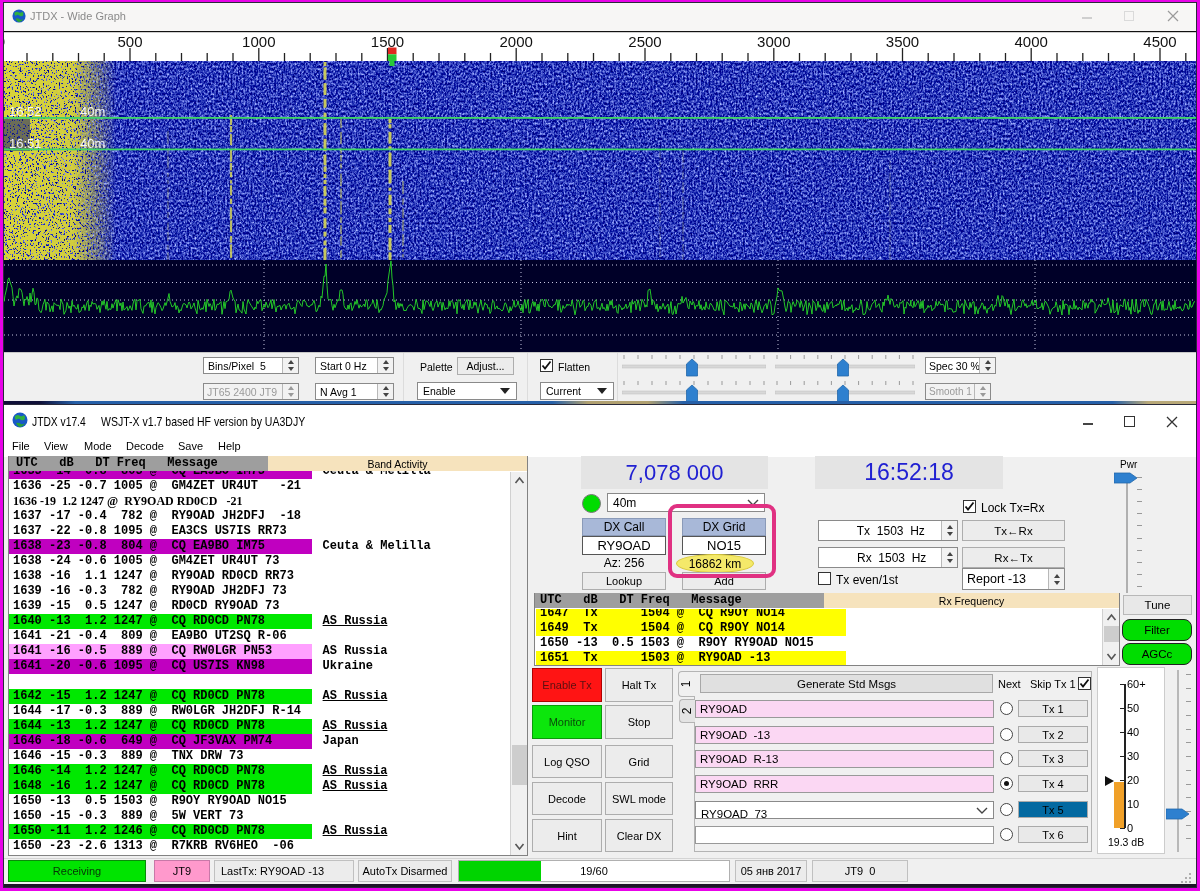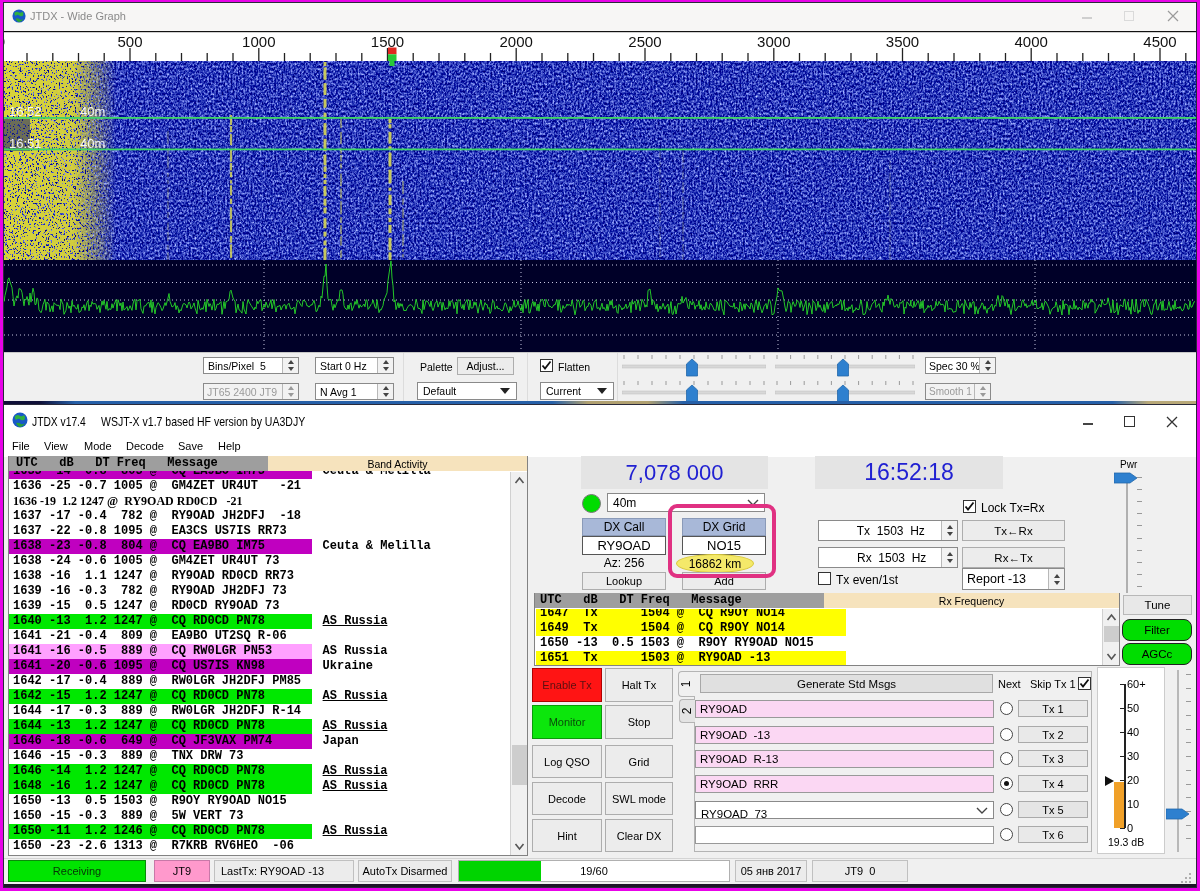--- a/index.html
+++ b/index.html
@@ -227,21 +227,21 @@
 <div class="ab btn" style="left:457px;top:357px;width:57px;height:18px;background:#ececec;border:1px solid #adadad;color:#000;font-size:10.5px;">
       <span style="">Adjust...</span>
     </div>
 <div class="ab" style="left:540px;top:359px;width:13px;height:13px;background:#fff;border:1px solid #333;">
       <svg width="13" height="13" style="position:absolute;left:-1px;top:-1px">
         <path d="M2.5 6.5 L5 9.5 L10.5 2.5" stroke="#111" stroke-width="1.8" fill="none"></path>
       </svg>
     </div>
 <div class="ab" style="left:558px;top:361px;font-size:10.5px;color:#000;white-space:pre;">Flatten</div>
 <div class="ab" style="left:417px;top:382px;width:100px;height:18px;background:#fff;border:1px solid #8a8a8a;">
-      <div style="position:absolute;left:5px;top:0;height:16px;display:flex;align-items:center;font-size:10.5px;color:#000;white-space:pre">Default</div>
+      <div style="position:absolute;left:5px;top:0;height:16px;display:flex;align-items:center;font-size:10.5px;color:#000;white-space:pre">Enable</div>
       <div style="position:absolute;right:6px;top:5px;width:0;height:0;border-left:5px solid transparent;border-right:5px solid transparent;border-top:6px solid #222"></div>
     </div>
 <div class="ab" style="left:540px;top:382px;width:74px;height:18px;background:#fff;border:1px solid #8a8a8a;">
       <div style="position:absolute;left:5px;top:0;height:16px;display:flex;align-items:center;font-size:10.5px;color:#000;white-space:pre">Current</div>
       <div style="position:absolute;right:6px;top:5px;width:0;height:0;border-left:5px solid transparent;border-right:5px solid transparent;border-top:6px solid #222"></div>
     </div>
 <div class="ab" style="left:925px;top:357px;width:71px;height:17px;background:#fff;border:1px solid #8a8a8a;">
       <div style="position:absolute;left:3px;top:0;height:15px;display:flex;align-items:center;font-size:10.5px;color:#000;white-space:pre">Spec 30 %</div>
       <div style="position:absolute;right:0;top:0;width:16px;height:100%;border-left:1px solid #b8b8b8;background:#f2f2f2;display:flex;flex-direction:column;align-items:center;justify-content:center;gap:3px">
         <div style="width:0;height:0;border-left:3px solid transparent;border-right:3px solid transparent;border-bottom:4px solid #444"></div>
@@ -320,21 +320,20 @@
 <div class="ab" style="left:0px;top:143px;width:303px;height:15px;background:#00e800"></div>
       <div class="ab" style="left:4px;top:143px;height:15px;line-height:15px;font-family:'Liberation Mono',monospace;font-weight:bold;font-size:12px;white-space:pre">1640 -13  1.2 1247 @  CQ RD0CD PN78</div>
       <div class="ab" style="left:313.6px;top:143px;height:15px;line-height:15px;font-family:'Liberation Mono',monospace;font-weight:bold;font-size:12px;white-space:pre;text-decoration:underline;">AS Russia</div>
 <div class="ab" style="left:4px;top:158px;height:28px;line-height:15px;font-family:'Liberation Mono',monospace;font-weight:bold;font-size:12px;white-space:pre">1641 -21 -0.4  809 @  EA9BO UT2SQ R-06</div>
 <div class="ab" style="left:0px;top:173px;width:303px;height:15px;background:#ffa0ff"></div>
       <div class="ab" style="left:4px;top:173px;height:15px;line-height:15px;font-family:'Liberation Mono',monospace;font-weight:bold;font-size:12px;white-space:pre">1641 -16 -0.5  889 @  CQ RW0LGR PN53</div>
       <div class="ab" style="left:313.6px;top:173px;height:15px;line-height:15px;font-family:'Liberation Mono',monospace;font-weight:bold;font-size:12px;white-space:pre;">AS Russia</div>
 <div class="ab" style="left:0px;top:188px;width:303px;height:15px;background:#c000c0"></div>
       <div class="ab" style="left:4px;top:188px;height:15px;line-height:15px;font-family:'Liberation Mono',monospace;font-weight:bold;font-size:12px;white-space:pre">1641 -20 -0.6 1095 @  CQ US7IS KN98</div>
       <div class="ab" style="left:313.6px;top:188px;height:15px;line-height:15px;font-family:'Liberation Mono',monospace;font-weight:bold;font-size:12px;white-space:pre;">Ukraine</div>
-<div class="ab" style="left:4px;top:203px;height:15px;line-height:15px;font-family:'Liberation Mono',monospace;font-weight:bold;font-size:12px;white-space:pre">1642 -17 -0.4  889 @  RW0LGR JH2DFJ PM85</div>
 <div class="ab" style="left:0px;top:218px;width:303px;height:15px;background:#00e800"></div>
       <div class="ab" style="left:4px;top:218px;height:15px;line-height:15px;font-family:'Liberation Mono',monospace;font-weight:bold;font-size:12px;white-space:pre">1642 -15  1.2 1247 @  CQ RD0CD PN78</div>
       <div class="ab" style="left:313.6px;top:218px;height:15px;line-height:15px;font-family:'Liberation Mono',monospace;font-weight:bold;font-size:12px;white-space:pre;text-decoration:underline;">AS Russia</div>
 <div class="ab" style="left:4px;top:233px;height:15px;line-height:15px;font-family:'Liberation Mono',monospace;font-weight:bold;font-size:12px;white-space:pre">1644 -17 -0.3  889 @  RW0LGR JH2DFJ R-14</div>
 <div class="ab" style="left:0px;top:248px;width:303px;height:15px;background:#00e800"></div>
       <div class="ab" style="left:4px;top:248px;height:15px;line-height:15px;font-family:'Liberation Mono',monospace;font-weight:bold;font-size:12px;white-space:pre">1644 -13  1.2 1247 @  CQ RD0CD PN78</div>
       <div class="ab" style="left:313.6px;top:248px;height:15px;line-height:15px;font-family:'Liberation Mono',monospace;font-weight:bold;font-size:12px;white-space:pre;text-decoration:underline;">AS Russia</div>
 <div class="ab" style="left:0px;top:263px;width:303px;height:15px;background:#c000c0"></div>
       <div class="ab" style="left:4px;top:263px;height:15px;line-height:15px;font-family:'Liberation Mono',monospace;font-weight:bold;font-size:12px;white-space:pre">1646 -18 -0.6  649 @  CQ JF3VAX PM74</div>
       <div class="ab" style="left:313.6px;top:263px;height:15px;line-height:15px;font-family:'Liberation Mono',monospace;font-weight:bold;font-size:12px;white-space:pre;">Japan</div>
@@ -540,21 +539,21 @@
 <div class="ab btn" style="left:1018px;top:750px;width:70px;height:17px;background:#e9e9e9;border:1px solid #aaa;color:#000;font-size:11px;">
       <span style="">Tx 3</span>
     </div>
 <div class="ab" style="left:1000px;top:777px;width:13px;height:13px;background:#fff;border:1px solid #444;border-radius:50%;">
       <div style="position:absolute;left:3px;top:3px;width:5px;height:5px;border-radius:50%;background:#111"></div>
     </div>
 <div class="ab btn" style="left:1018px;top:775px;width:70px;height:17px;background:#e9e9e9;border:1px solid #aaa;color:#000;font-size:11px;">
       <span style="">Tx 4</span>
     </div>
 <div class="ab" style="left:1000px;top:803px;width:13px;height:13px;background:#fff;border:1px solid #444;border-radius:50%;"></div>
-<div class="ab btn" style="left:1018px;top:801px;width:70px;height:17px;background:#e5e5e5;border:1px solid #aaa;color:#000;font-size:11px;text-align:center;">
+<div class="ab btn" style="left:1018px;top:801px;width:70px;height:17px;background:#0369a1;border:1px solid #aaa;color:#000;font-size:11px;text-align:center;">
       <span style="">Tx 5</span>
     </div>
 <div class="ab" style="left:1000px;top:828px;width:13px;height:13px;background:#fff;border:1px solid #444;border-radius:50%;"></div>
 <div class="ab btn" style="left:1018px;top:826px;width:70px;height:17px;background:#e9e9e9;border:1px solid #aaa;color:#000;font-size:11px;">
       <span style="">Tx 6</span>
     </div>
 <div class="ab" style="left:1097px;top:667px;width:68px;height:187px;background:#fff;border:1px solid #ccc"></div>
 <div class="ab" style="left:1124px;top:684px;width:1.5px;height:144px;background:#222"></div>
 <div class="ab" style="left:1127px;top:678px;font-size:11px">60+</div>
 <div class="ab" style="left:1120px;top:684px;width:5px;height:1.2px;background:#222"></div>

